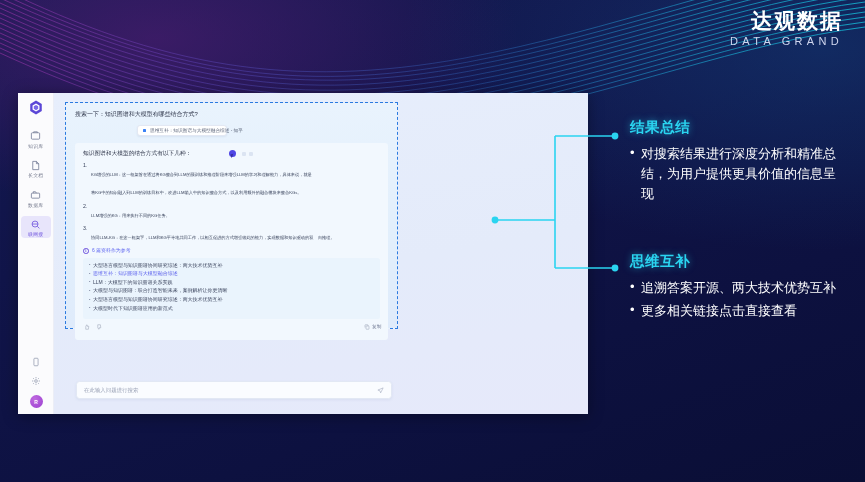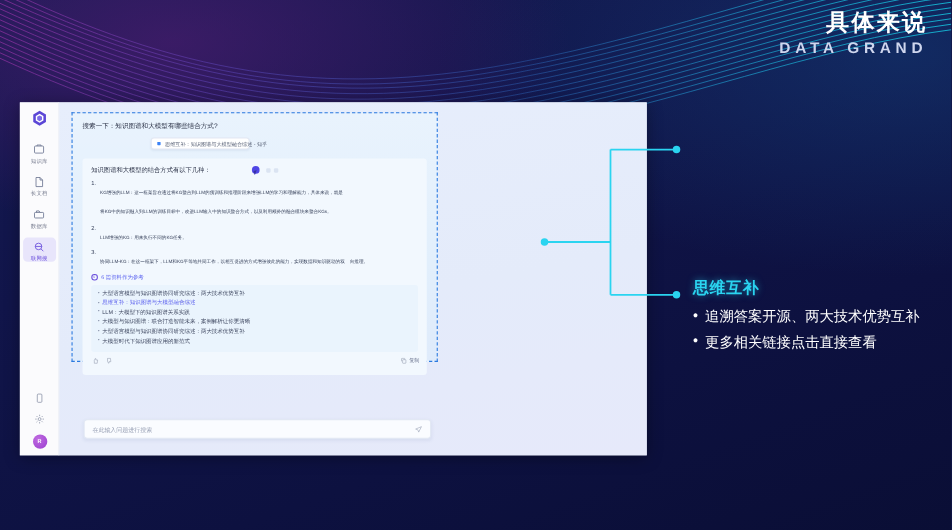--- a/index.html
+++ b/index.html
@@ -24,22 +24,22 @@
   
   #brand {
     position:absolute; right:22px; top:10px;
     text-align:right; line-height:1;
   }
   #brand .cn {
     font-size:21px; font-weight:bold; color:#ffffff;
     letter-spacing:2px;
   }
   #brand .en {
-    font-size:14px; color:#cfd6ee; letter-spacing:4.3px;
-    margin-top:5px; font-weight:bold;
+    font-size:11px; color:#cfd6ee; letter-spacing:4.3px;
+    margin-top:5px; font-weight:normal;
   }
 
   
   #app {
     position:absolute; left:18px; top:93px; width:570px; height:321px;
     background:#e9eefb;
     box-shadow:0 2px 14px rgba(0,0,0,.35);
     display:flex; overflow:hidden;
   }
   
@@ -233,21 +233,21 @@
       <path d="M0,58 C170,136 300,158 470,126 C620,98 740,48 865,32"></path>
       <path d="M0,63 C170,141 300,163 470,131 C620,103 740,53 865,37"></path>
       <path d="M0,68 C170,146 300,168 470,136 C620,108 740,58 865,42"></path>
       <path d="M0,73 C170,151 300,173 470,141 C620,113 740,63 865,47"></path>
       <path d="M0,8 C160,86 290,110 465,78 C615,50 738,-2 865,-18"></path>
       <path d="M0,13 C165,91 295,115 468,82 C618,54 739,3 865,-13"></path>
     </g>
   </svg>
 
   <div id="brand">
-    <div class="cn">具体来说</div>
+    <div class="cn">达观数据</div>
     <div class="en">DATA GRAND</div>
   </div>
 
   <div id="app">
 
     <div id="sidebar">
       <svg class="logo-hex" viewBox="0 0 24 26">
         <polygon points="12,1 22,7 22,19 12,25 2,19 2,7" fill="#5b46d6"></polygon>
         <polygon points="12,6 18,9.5 18,16.5 12,20 6,16.5 6,9.5" fill="#ffffff"></polygon>
         <polygon points="12,8.5 15.8,10.8 15.8,15.3 12,17.6 8.2,15.3 8.2,10.8" fill="#7b6ae8"></polygon>
@@ -418,20 +418,26 @@
       <path d="M10,95 H69"></path>
       <path d="M69,11 V143"></path>
       <path d="M69,11 H128"></path>
       <path d="M69,143 H128"></path>
     </g>
     <circle cx="9" cy="95" r="3.4" fill="#2ad4f0"></circle>
     <circle cx="129" cy="11" r="3.4" fill="#2ad4f0"></circle>
     <circle cx="129" cy="143" r="3.4" fill="#2ad4f0"></circle>
   </svg>
 
+  <div class="blk" id="blk1">
+    <h3>结果总结</h3>
+    <ul>
+      <li>对搜索结果进行深度分析和精准总结，为用户提供更具价值的信息呈现</li>
+    </ul>
+  </div>
 
   <div class="blk" id="blk2">
     <h3>思维互补</h3>
     <ul>
       <li>追溯答案开源、两大技术优势互补</li>
       <li>更多相关链接点击直接查看</li>
     </ul>
   </div>
 
 </div>

